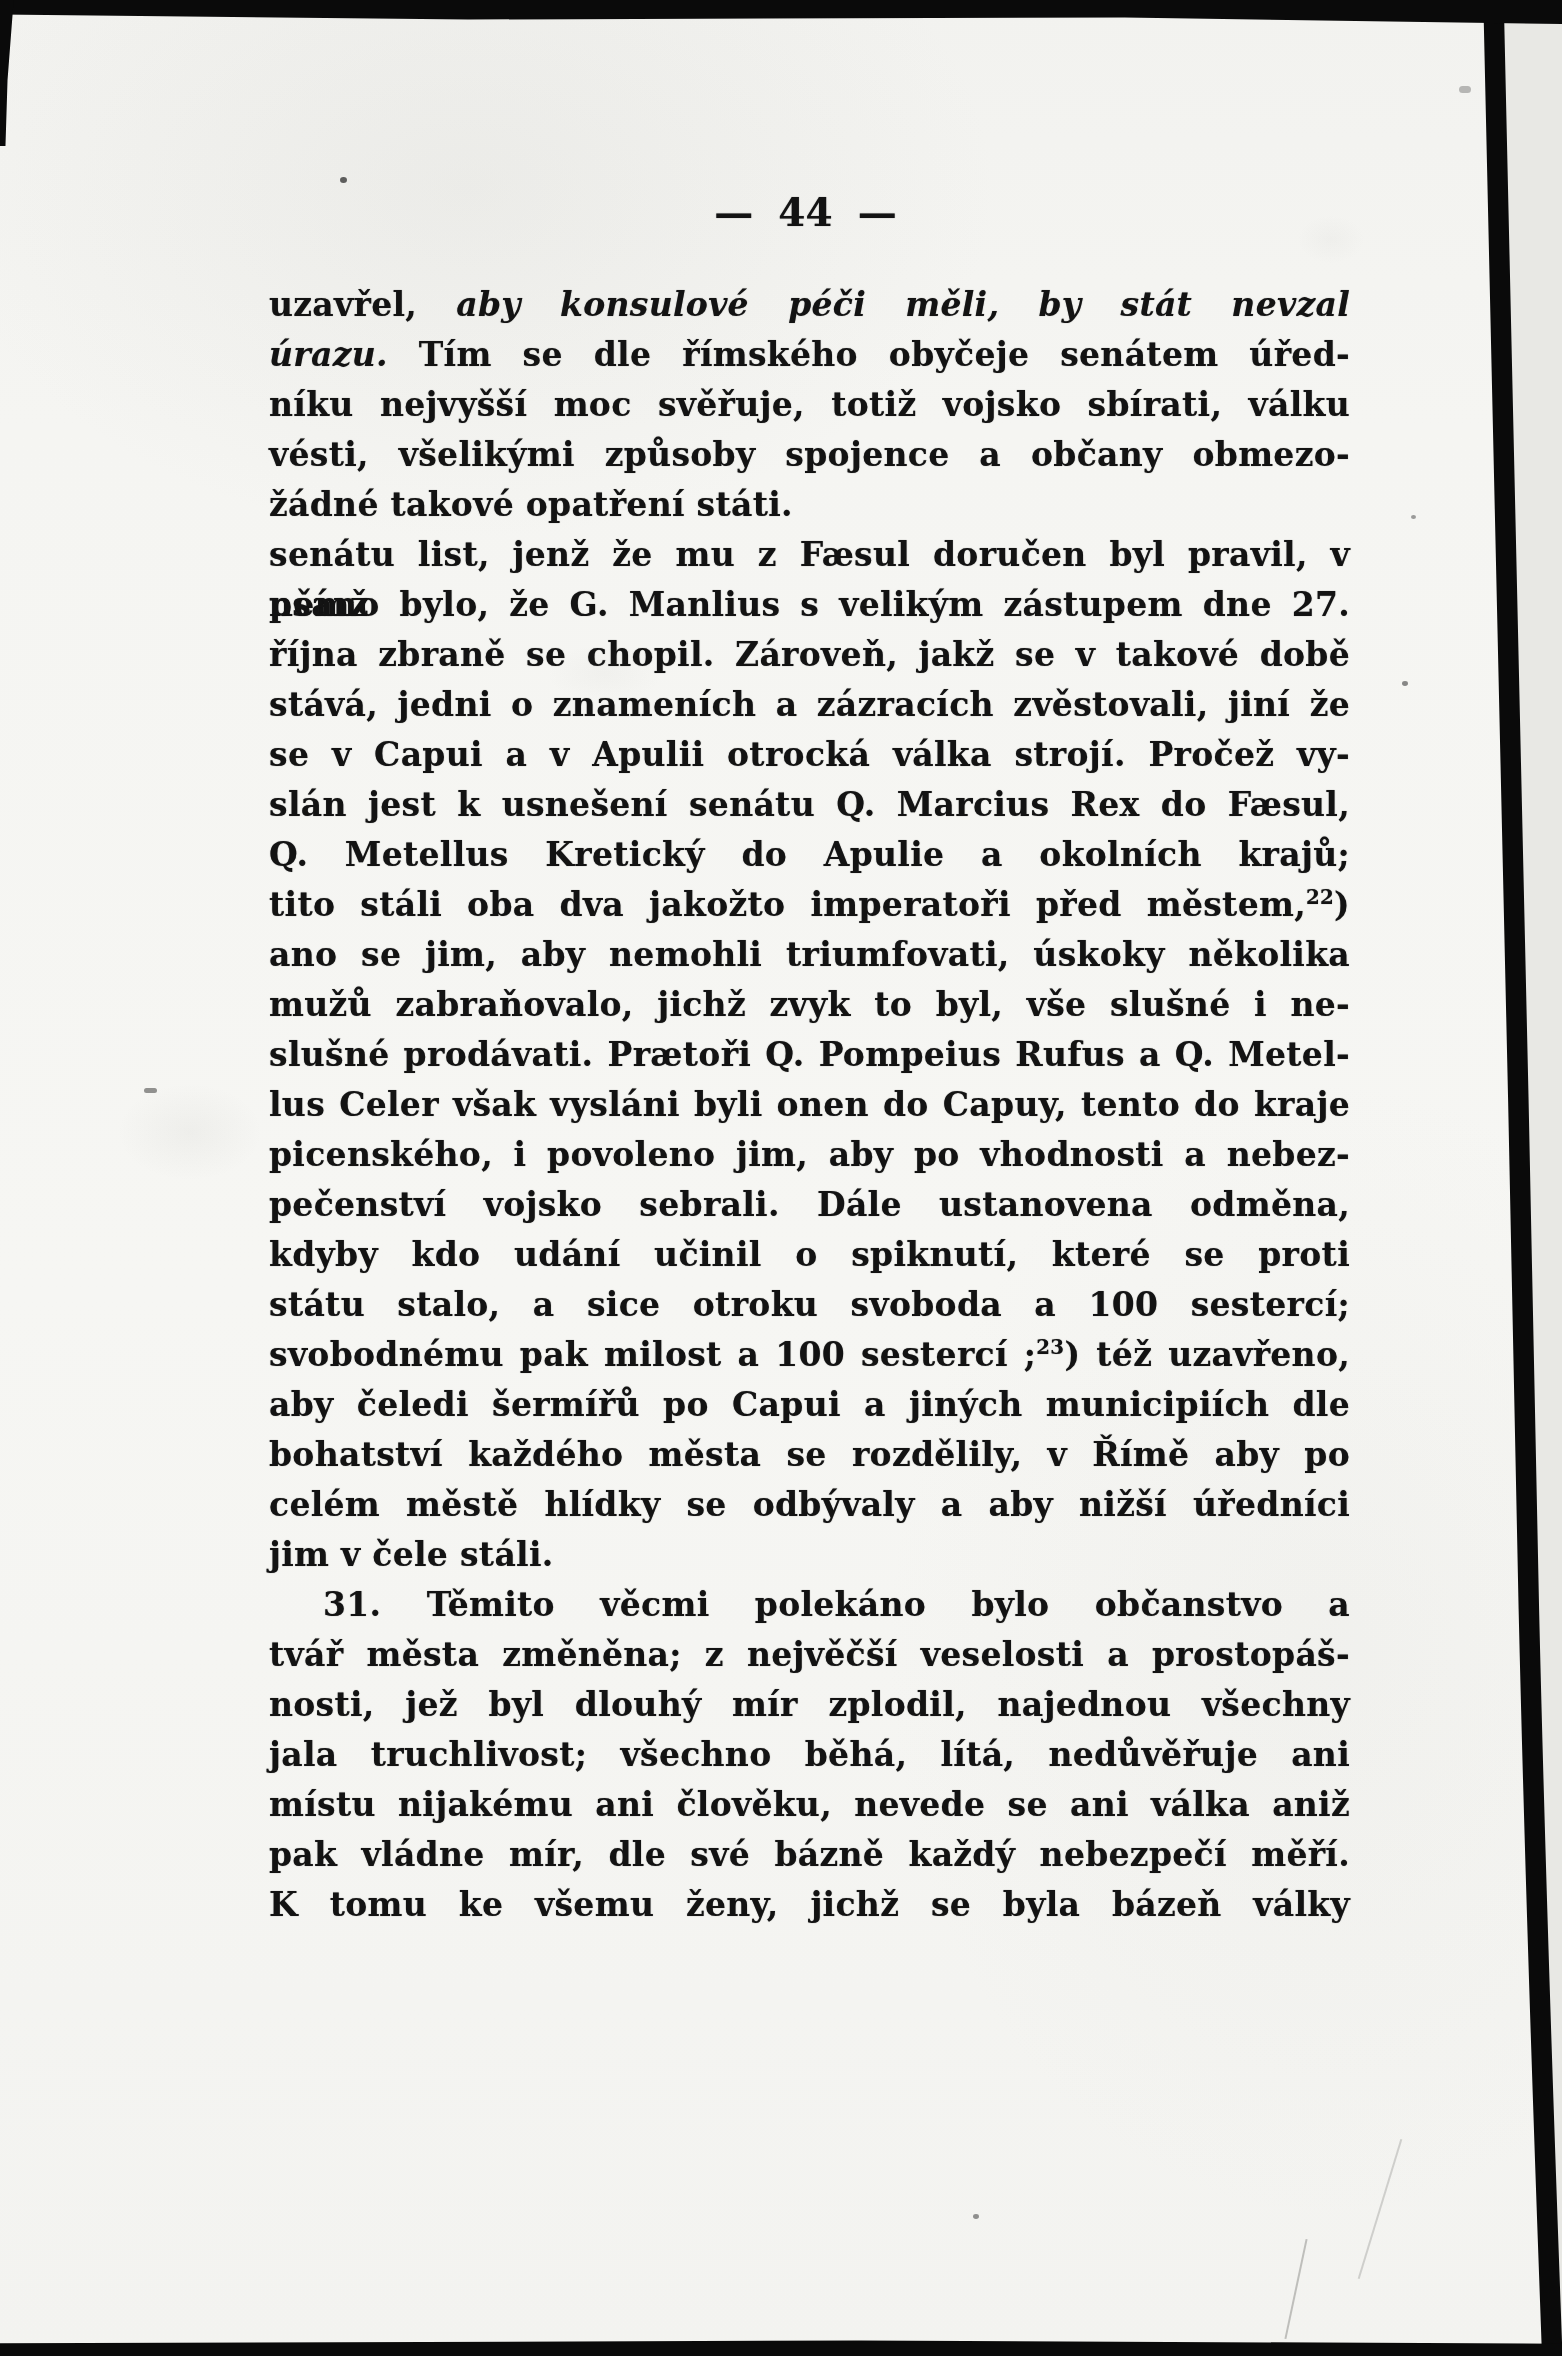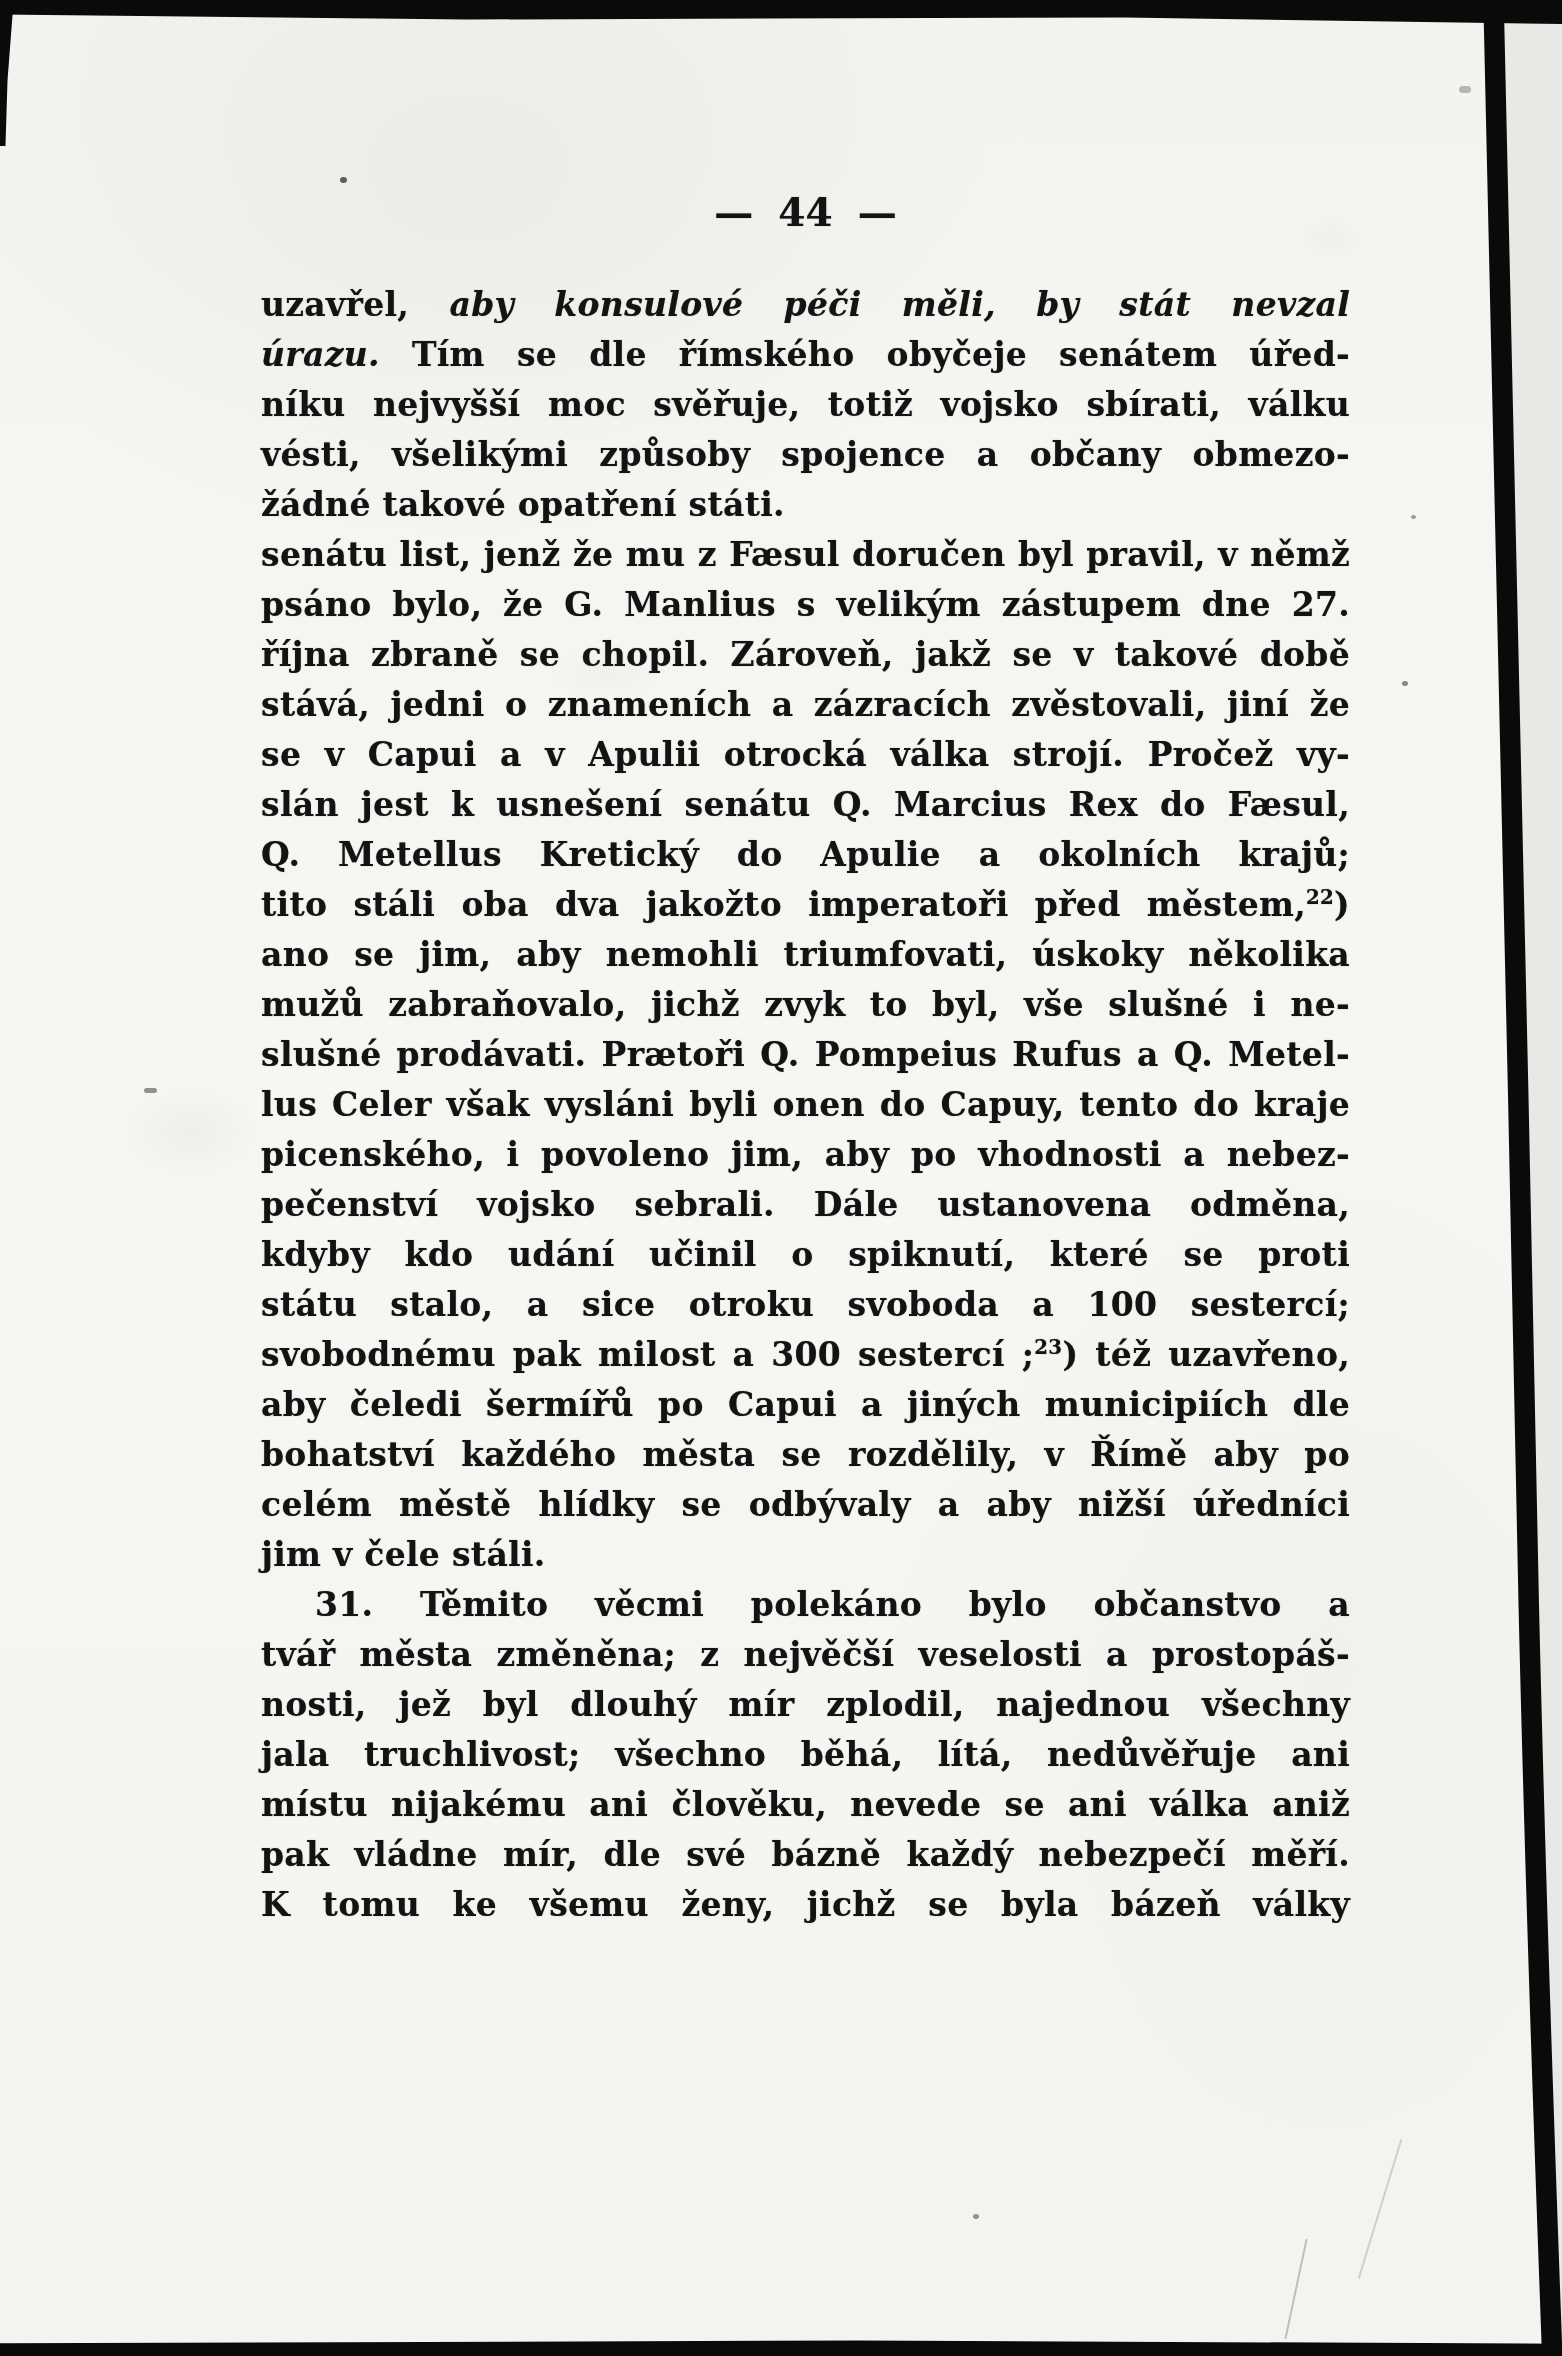--- a/index.html
+++ b/index.html
@@ -38,21 +38,21 @@
   
   .text-block{
     position:absolute;left:261px;top:280px;width:1089px;
     font-size:33px;font-weight:700;color:#131313;
     letter-spacing:0.3px;
     text-shadow:0 0 1px rgba(15,15,15,.5);
   }
   .line{
     height:50px;line-height:50px;
     text-align:justify;text-align-last:justify;
-    white-space:normal;overflow:visible;
+    white-space:normal;overflow:visible;margin-left:8px;
   }
   .line.ind{padding-left:54px;}
   .line.nj{text-align:right;text-align-last:left;}
   .it{font-style:italic;}
   sup{font-size:.6em;line-height:0;}
   
   .speck{position:absolute;border-radius:50%;background:#2c2c2c;}
   .smudge{position:absolute;border-radius:50%;
     background:radial-gradient(ellipse at center,rgba(120,120,115,.35),rgba(120,120,115,0) 70%);}
   .scratch{position:absolute;background:#8a8a86;}
@@ -94,21 +94,21 @@
       <div class="line"><span>Q. Metellus Kretický do Apulie a okolních krajů;</span></div>
       <div class="line"><span>tito stáli oba dva jakožto imperatoři před městem,</span><sup>22</sup><span>)</span></div>
       <div class="line"><span>ano se jim, aby nemohli triumfovati, úskoky několika</span></div>
       <div class="line"><span>mužů zabraňovalo, jichž zvyk to byl, vše slušné i ne-</span></div>
       <div class="line"><span>slušné prodávati. Prætoři Q. Pompeius Rufus a Q. Metel-</span></div>
       <div class="line"><span>lus Celer však vysláni byli onen do Capuy, tento do kraje</span></div>
       <div class="line"><span>picenského, i povoleno jim, aby po vhodnosti a nebez-</span></div>
       <div class="line"><span>pečenství vojsko sebrali. Dále ustanovena odměna,</span></div>
       <div class="line"><span>kdyby kdo udání učinil o spiknutí, které se proti</span></div>
       <div class="line"><span>státu stalo, a sice otroku svoboda a 100 sestercí;</span></div>
-      <div class="line"><span>svobodnému pak milost a 300 sestercí ;</span><sup>23</sup><span>) též uzavřeno,</span></div>
+      <div class="line"><span>svobodnému pak milost a 100 sestercí ;</span><sup>23</sup><span>) též uzavřeno,</span></div>
       <div class="line"><span>aby čeledi šermířů po Capui a jiných municipiích dle</span></div>
       <div class="line"><span>bohatství každého města se rozdělily, v Římě aby po</span></div>
       <div class="line"><span>celém městě hlídky se odbývaly a aby nižší úředníci</span></div>
       <div class="line nj"><span>jim v čele stáli.</span></div>
       <div class="line ind"><span>31. Těmito věcmi polekáno bylo občanstvo a</span></div>
       <div class="line"><span>tvář města změněna; z nejvěčší veselosti a prostopáš-</span></div>
       <div class="line"><span>nosti, jež byl dlouhý mír zplodil, najednou všechny</span></div>
       <div class="line"><span>jala truchlivost; všechno běhá, lítá, nedůvěřuje ani</span></div>
       <div class="line"><span>místu nijakému ani člověku, nevede se ani válka aniž</span></div>
       <div class="line"><span>pak vládne mír, dle své bázně každý nebezpečí měří.</span></div>

